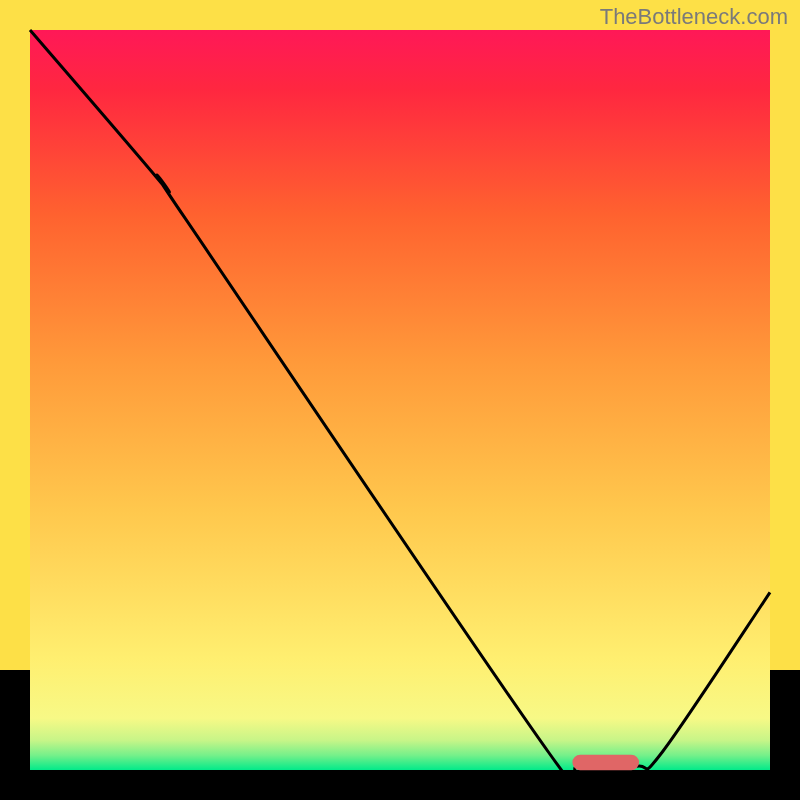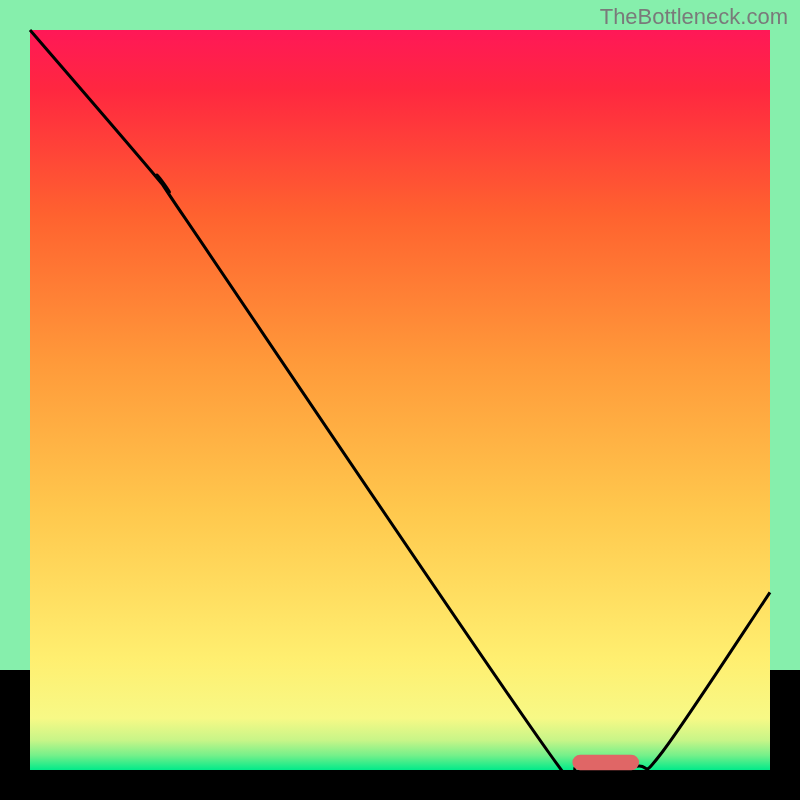--- a/index.html
+++ b/index.html
@@ -7,21 +7,21 @@
     padding: 0;
     width: 800px;
     height: 800px;
     background: #000;
     font-family: Arial, Helvetica, sans-serif;
   }
   .container {
     position: relative;
     width: 800px;
     height: 670px;
-    background: #86efac;
+    background: #fde047;
   }
   .attribution {
     position: absolute;
     top: 4px;
     right: 12px;
     color: #7a7a7a;
     font-size: 22px;
     font-weight: normal;
     letter-spacing: 0;
   }

